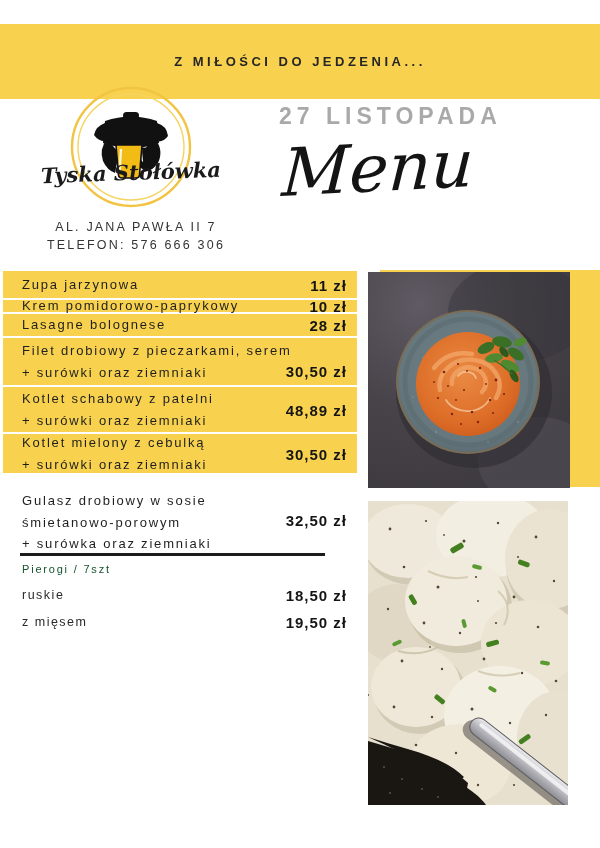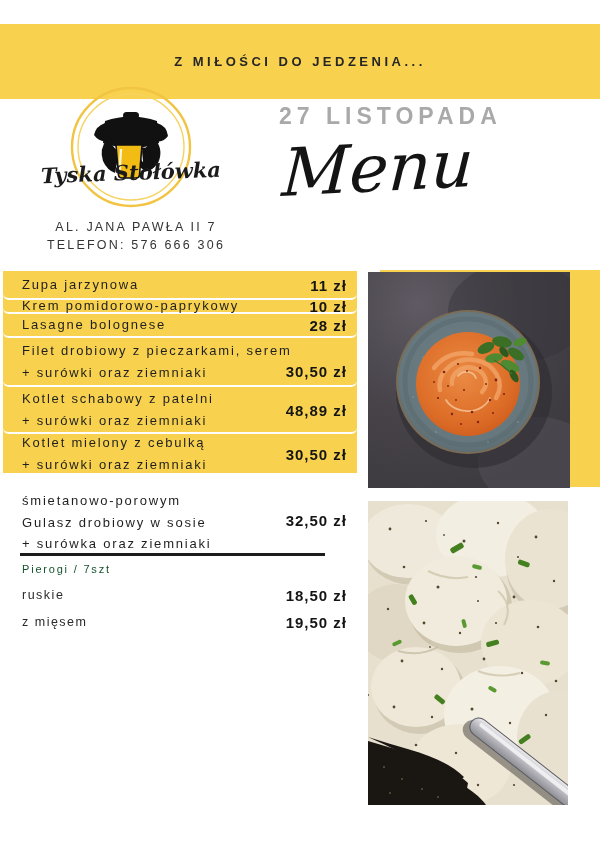--- a/index.html
+++ b/index.html
@@ -22,21 +22,21 @@
   
   .date{position:absolute;left:279px;top:103px;font-size:23px;font-weight:bold;
         letter-spacing:5px;color:#A9A9A9;}
   .menu-script{position:absolute;left:282px;top:126px;font-family:"DejaVu Serif",serif;
         font-style:italic;font-size:66px;color:#141414;transform:rotate(-3deg) skewX(-6deg);
         line-height:1.3;}
 
   
   .rows{position:absolute;left:3px;top:271px;width:354px;background:#F8D24E;}
   .row{position:relative;display:flex;align-items:center;box-sizing:border-box;
-       padding-left:19px;padding-right:8px;border-radius:6px;}
+       padding-left:19px;padding-right:8px;}
   .row.sep{border-bottom:2px solid #ffffff;}
   .r1{height:29px;}.r2{height:14px;}.r3{height:24px;}
   .r4{height:49px;}.r5{height:47px;}.r6{height:39px;}
   .nm{font-size:13px;letter-spacing:1.8px;color:#1f1f1f;line-height:22px;}
   .nm .ln{display:block;white-space:nowrap;}
   .pr{position:absolute;right:10px;top:50%;transform:translateY(-50%);
       font-size:15px;font-weight:bold;letter-spacing:1px;color:#141414;white-space:nowrap;}
   .r4 .pr{top:auto;bottom:5px;transform:none;}
 
   
@@ -134,22 +134,22 @@
       <div class="nm">
         <span class="ln">Kotlet mielony z cebulką</span>
         <span class="ln">+ surówki oraz ziemniaki</span>
       </div>
       <div class="pr">30,50 zł</div>
     </div>
   </div>
 
   <div class="plain">
     <div class="nm">
+      <span class="ln">Gulasz drobiowy w sosie</span>
       <span class="ln">śmietanowo-porowym</span>
-      <span class="ln">Gulasz drobiowy w sosie</span>
       <span class="ln">+ surówka oraz ziemniaki</span>
     </div>
     <div class="pr">32,50 zł</div>
   </div>
 
   <div class="divider"></div>
 
   <div class="pierogi">
     <div class="hd">Pierogi / 7szt</div>
     <div class="vrow">

